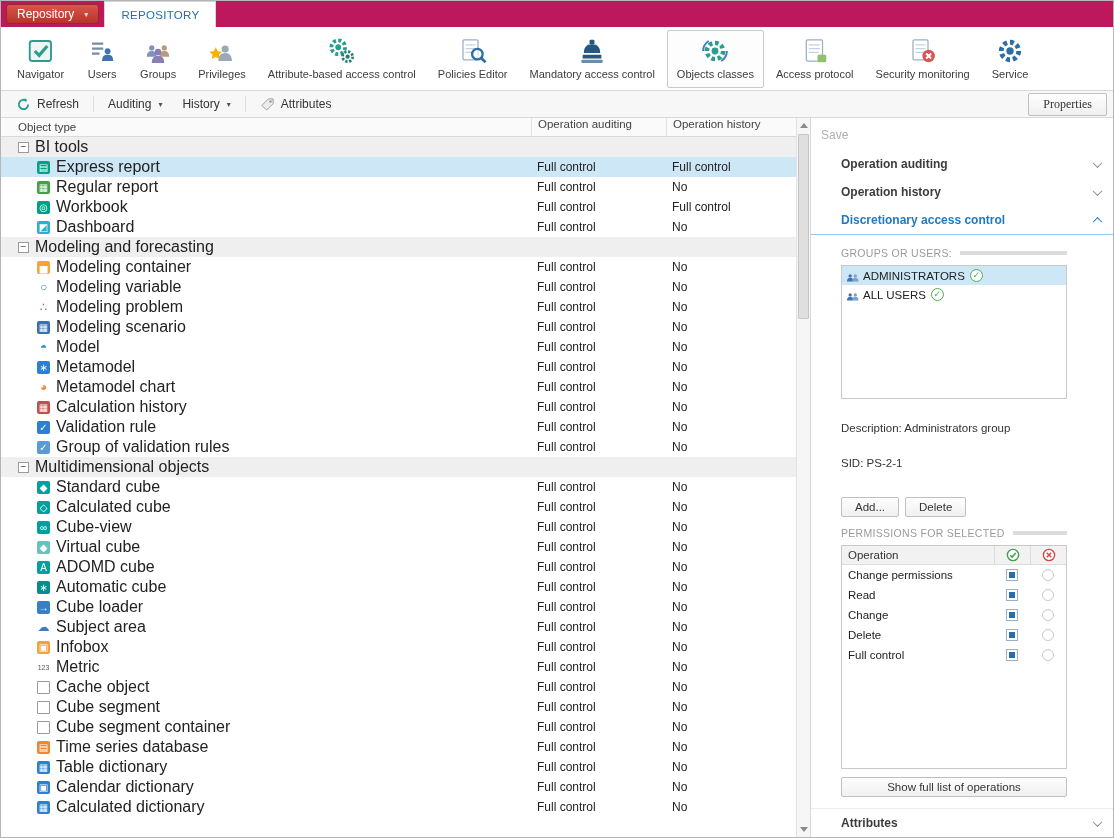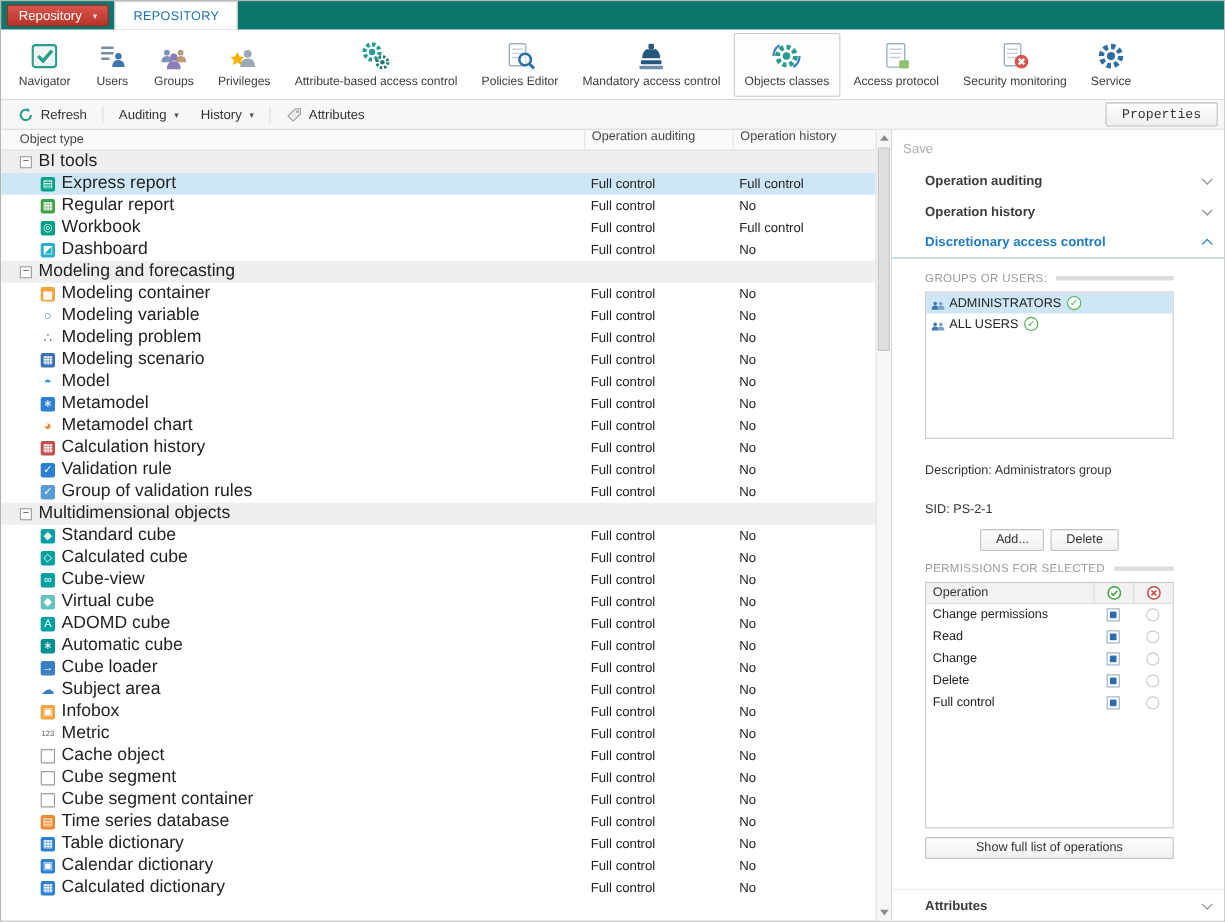--- a/index.html
+++ b/index.html
@@ -1,39 +1,39 @@
 <!DOCTYPE html>
 <html><head>
 <meta charset="utf-8">
 <style>
   *{margin:0;padding:0;box-sizing:border-box}
   html,body{background:#e8e8e8}
   body{font-family:"Liberation Sans","DejaVu Sans",sans-serif;font-size:12px;color:#333}
   .window{position:relative;width:1114px;height:838px;border:1px solid #b5b5b5;background:#fff;overflow:hidden}
 
   
-  .tabstrip{height:26px;background:#0f766e;display:flex;align-items:center}
+  .tabstrip{height:26px;background:#be185d;display:flex;align-items:center}
   .repo-btn{display:flex;align-items:center;gap:10px;background:linear-gradient(#d8564c,#b93228);border:1px solid #962a22;color:#fff;padding:0 10px;border-radius:3px;height:20px;margin:3px 5px;font-size:12px;cursor:default}
   .repo-btn .caret{font-size:8px;color:#f3d7d4}
   .tab{height:26px;display:flex;align-items:center;padding:0 16px;background:#fff;border:1px solid #d5d5d5;border-bottom:none;color:#1f6fb5;font-size:11.5px;letter-spacing:.3px}
 
   
   .ribbon{display:flex;align-items:stretch;gap:2px;background:#fff;border-bottom:1px solid #d9d9d9;height:64px;padding:3px 6px 2px}
   .ribbon-item{display:flex;flex-direction:column;align-items:center;gap:2px;padding:5px 9px 2px;border:1px solid transparent;border-radius:2px;min-width:52px;cursor:default}
   .ribbon-item.selected{border-color:#c9c9c9;background:#fdfdfd}
   .ribbon-icon{width:30px;height:30px;flex:none}
   .ribbon-label{font-size:11px;color:#3c3c3c;white-space:nowrap}
 
   
   .toolbar{height:27px;display:flex;align-items:center;background:#f7f7f7;border-bottom:1px solid #d9d9d9;padding:0 6px;gap:2px}
   .tb-item{display:flex;align-items:center;gap:6px;padding:3px 9px;border-radius:2px;cursor:default}
   .tb-ic{width:15px;height:15px;display:inline-flex}
   .dd{font-size:8px;color:#555;margin-left:1px}
   .tb-sep{width:1px;height:16px;background:#dcdcdc;margin:0 3px}
-  .props-btn{margin-left:auto;border:1px solid #c0c0c0;background:linear-gradient(#fefefe,#efefef);padding:3px 14px;border-radius:2px;font-size:12px;font-family:Liberation Mono, monospace;color:#333}
+  .props-btn{margin-left:auto;border:1px solid #c0c0c0;background:linear-gradient(#fefefe,#efefef);padding:3px 14px;border-radius:2px;font-size:12px;font-family:Liberation Serif, serif;color:#333}
 
   
   .content{display:flex;height:719px}
   .table-area{width:795px;overflow:hidden;display:flex;flex-direction:column}
   .thead{display:flex;height:19px;background:#fafafa;border-bottom:1px solid #d9d9d9;flex:none}
   .th{font-size:11.5px;color:#444;padding:2px 6px;white-space:nowrap}
   .thead .caud,.thead .chist{border-left:1px solid #e3e3e3}
   .ctype{width:530px;display:flex;align-items:center;gap:6px;padding:0 6px 0 17px;overflow:hidden;white-space:nowrap}
   .caud{width:135px;padding:0 6px;white-space:nowrap}
   .chist{flex:1;padding:0 6px;white-space:nowrap}
@@ -67,21 +67,21 @@
   .sec-body{padding:2px 46px 0 30px;display:flex;flex-direction:column;flex:none}
   .caps{display:flex;align-items:center;gap:8px;margin:10px 0 6px;color:#9a9a9a;font-size:10.5px;letter-spacing:.3px;white-space:nowrap}
   .capline{flex:1;height:4px;background:#dcdcdc}
   .listbox{border:1px solid #c9c9c9;height:134px;overflow:hidden;background:#fff}
   .litem{display:flex;align-items:center;gap:3px;height:19px;padding:0 3px;font-size:11.5px;cursor:default}
   .litem.sel{background:#cde7f7}
   .picon{width:15px;height:15px;display:inline-flex;flex:none}
   .gname{color:#222}
   .gcheck{width:13px;height:13px;border:1.5px solid #4caf50;border-radius:50%;color:#4caf50;font-size:9px;line-height:10px;text-align:center;margin-left:2px;background:#fff;flex:none}
   .desc{margin-top:23px;font-size:11.5px;color:#333}
-  .btnrow{display:flex;justify-content:center;gap:6px;margin-top:12px}
+  .btnrow{display:flex;justify-content:flex-start;gap:6px;margin-top:28px}
   .std-btn{border:1px solid #c0c0c0;background:linear-gradient(#fefefe,#f0f0f0);padding:3px 13px;font-size:11.5px;border-radius:2px;font-family:inherit;color:#333}
   .perm-table{border:1px solid #c9c9c9;height:224px;display:flex;flex-direction:column;background:#fff;overflow:hidden}
   .perm-head{display:flex;height:19px;background:#f2f2f2;border-bottom:1px solid #dcdcdc;align-items:center;flex:none}
   .ph-op{flex:1;padding-left:6px;font-size:11.5px;color:#333}
   .ph-ic{width:36px;display:flex;justify-content:center;align-items:center;border-left:1px solid #dcdcdc;height:100%}
   .prow{display:flex;height:20px;align-items:center;flex:none}
   .pop{flex:1;padding-left:6px;font-size:11.5px;color:#222}
   .pcol{width:36px;display:flex;justify-content:center}
   .cb{width:12px;height:12px;border:1px solid #9ab0c4;background:#fff;position:relative;display:inline-block}
   .cb.on::after{content:"";position:absolute;left:2px;top:2px;right:2px;bottom:2px;background:#2b6cb0}

